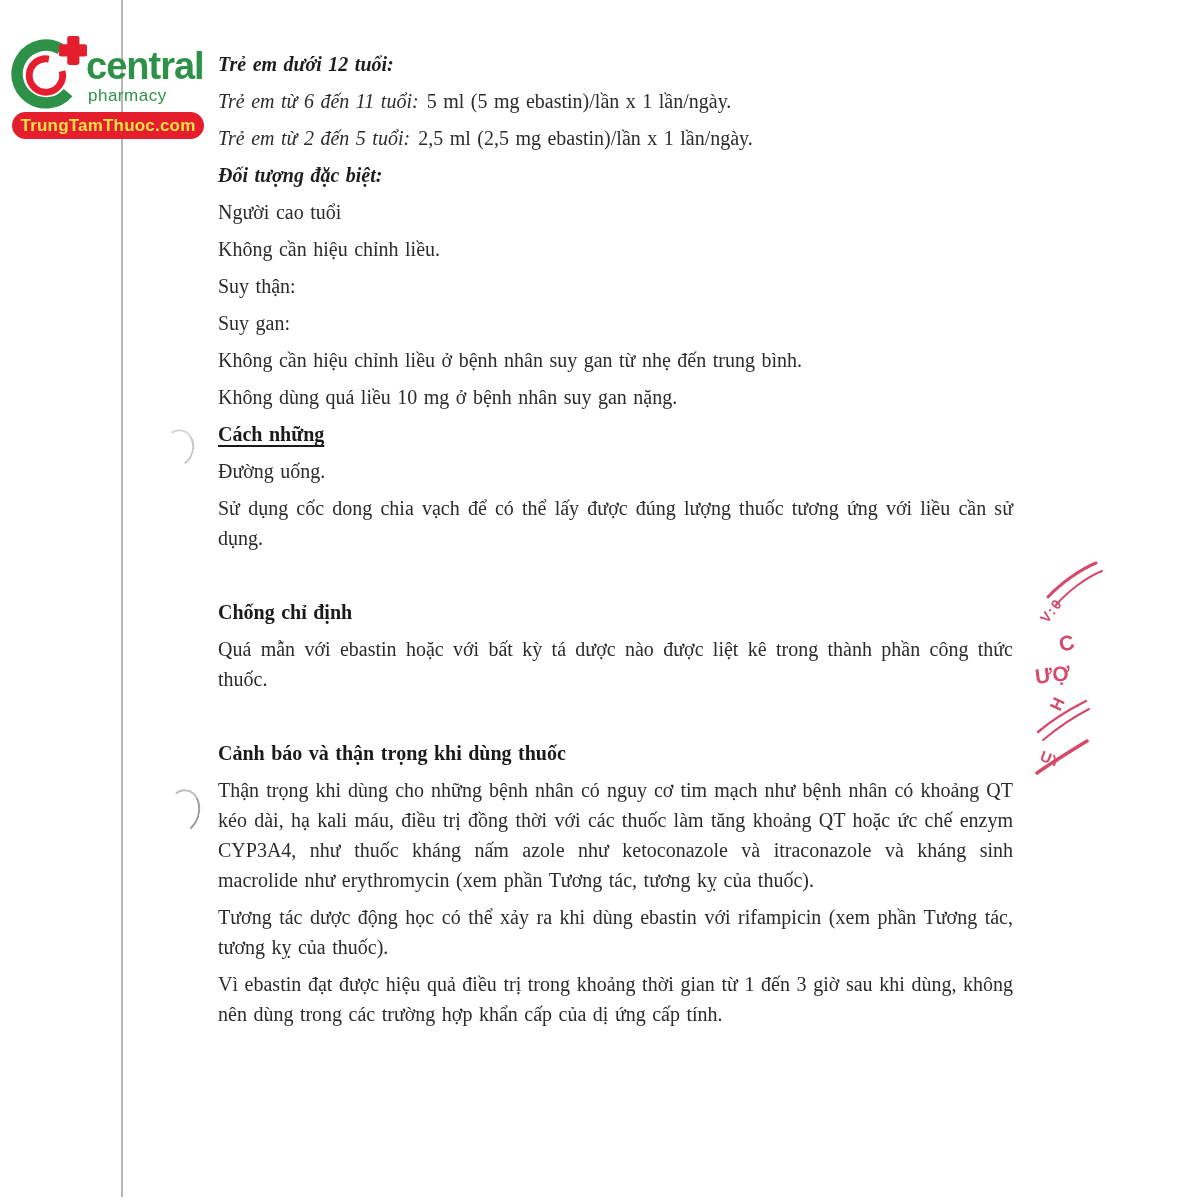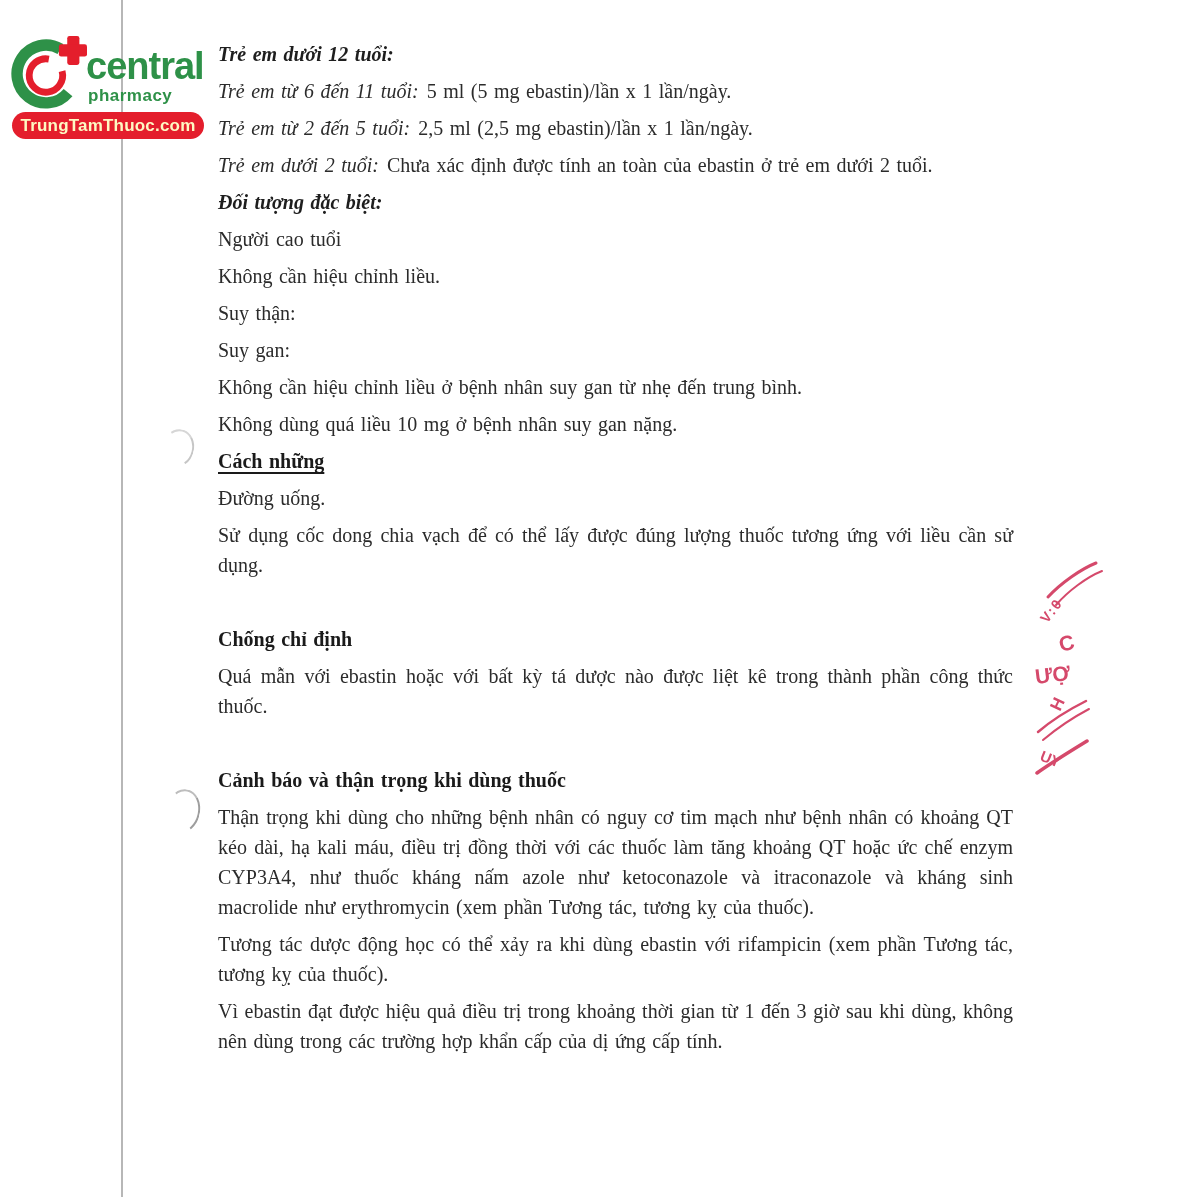--- a/index.html
+++ b/index.html
@@ -16,32 +16,32 @@
   .punch-hole.h2{left:166px;top:789px;width:30px;height:40px;
     border-right-color:#9e9e9e;border-top-color:#bdbdbd;transform:rotate(12deg);}
 
   
   .logo{position:absolute;left:10px;top:33px;width:210px;}
   .logo-mark{position:absolute;left:1px;top:3px;width:76px;height:76px;}
   .logo-brand{position:absolute;left:76px;top:14px;color:#2e9148;
     font-family:"Liberation Sans",sans-serif;font-weight:700;font-size:38px;
     letter-spacing:-1px;line-height:1;text-align:right;}
   .logo-tagline{position:absolute;left:78px;top:54px;color:#2e9148;
-    font-family:"Liberation Sans",sans-serif;font-weight:700;font-size:17px;
+    font-family:"Liberation Sans",sans-serif;font-weight:400;font-size:17px;
     letter-spacing:.5px;line-height:1;}
   .logo-banner{position:absolute;left:2px;top:79px;width:192px;height:27px;
     background:#e41e2c;border-radius:14px;display:flex;align-items:center;
-    justify-content:center;color:#fef9c3;font-family:"Liberation Sans",sans-serif;
+    justify-content:center;color:#fde047;font-family:"Liberation Sans",sans-serif;
     font-weight:700;font-size:17px;letter-spacing:.2px;}
 
   
   .doc{position:absolute;left:218px;top:39px;width:795px;color:#2b2b2b;
     font-size:20px;display:flow-root;}
   .doc p{margin:7px 0;line-height:30px;word-spacing:1.5px;}
-  .doc p:first-child{margin-top:0;}
+  .doc p:first-child{margin-top:10px;}
   .h-bi{font-weight:700;font-style:italic;color:#1e1e1e;}
   .h-b{font-weight:700;color:#1a1a1a;}
   .h-bu{font-weight:700;color:#1a1a1a;text-decoration:underline;
     text-underline-offset:4px;}
   .it{}
   .lead{font-style:italic;margin-right:8px;font-family:Liberation Serif, serif;}
   .j{text-align:justify;text-align-last:left;}
   .gap{margin-top:44px !important;}
 
   
@@ -67,21 +67,20 @@
   </div>
   <div class="logo-brand">central</div>
   <div class="logo-tagline">pharmacy</div>
   <div class="logo-banner">TrungTamThuoc.com</div>
 </div>
 
 <div class="doc">
   <p class="h-bi">Trẻ em dưới 12 tuổi:</p>
   <p><i class="lead">Trẻ em từ 6 đến 11 tuổi:</i><span>5 ml (5 mg ebastin)/lần x 1 lần/ngày.</span></p>
   <p><i class="lead">Trẻ em từ 2 đến 5 tuổi:</i><span>2,5 ml (2,5 mg ebastin)/lần x 1 lần/ngày.</span></p>
-  <p><i class="lead">Trẻ em dưới 2 tuổi:</i><span>Chưa xác định được tính an toàn của ebastin ở trẻ em dưới 2 tuổi.</span></p>
   <p class="h-bi">Đối tượng đặc biệt:</p>
   <p class="it">Người cao tuổi</p>
   <p>Không cần hiệu chỉnh liều.</p>
   <p class="it">Suy thận:</p>
   <p class="it">Suy gan:</p>
   <p>Không cần hiệu chỉnh liều ở bệnh nhân suy gan từ nhẹ đến trung bình.</p>
   <p>Không dùng quá liều 10 mg ở bệnh nhân suy gan nặng.</p>
   <p class="h-bu">Cách những</p>
   <p>Đường uống.</p>
   <p class="j">Sử dụng cốc dong chia vạch để có thể lấy được đúng lượng thuốc tương ứng với liều cần sử dụng.</p>

